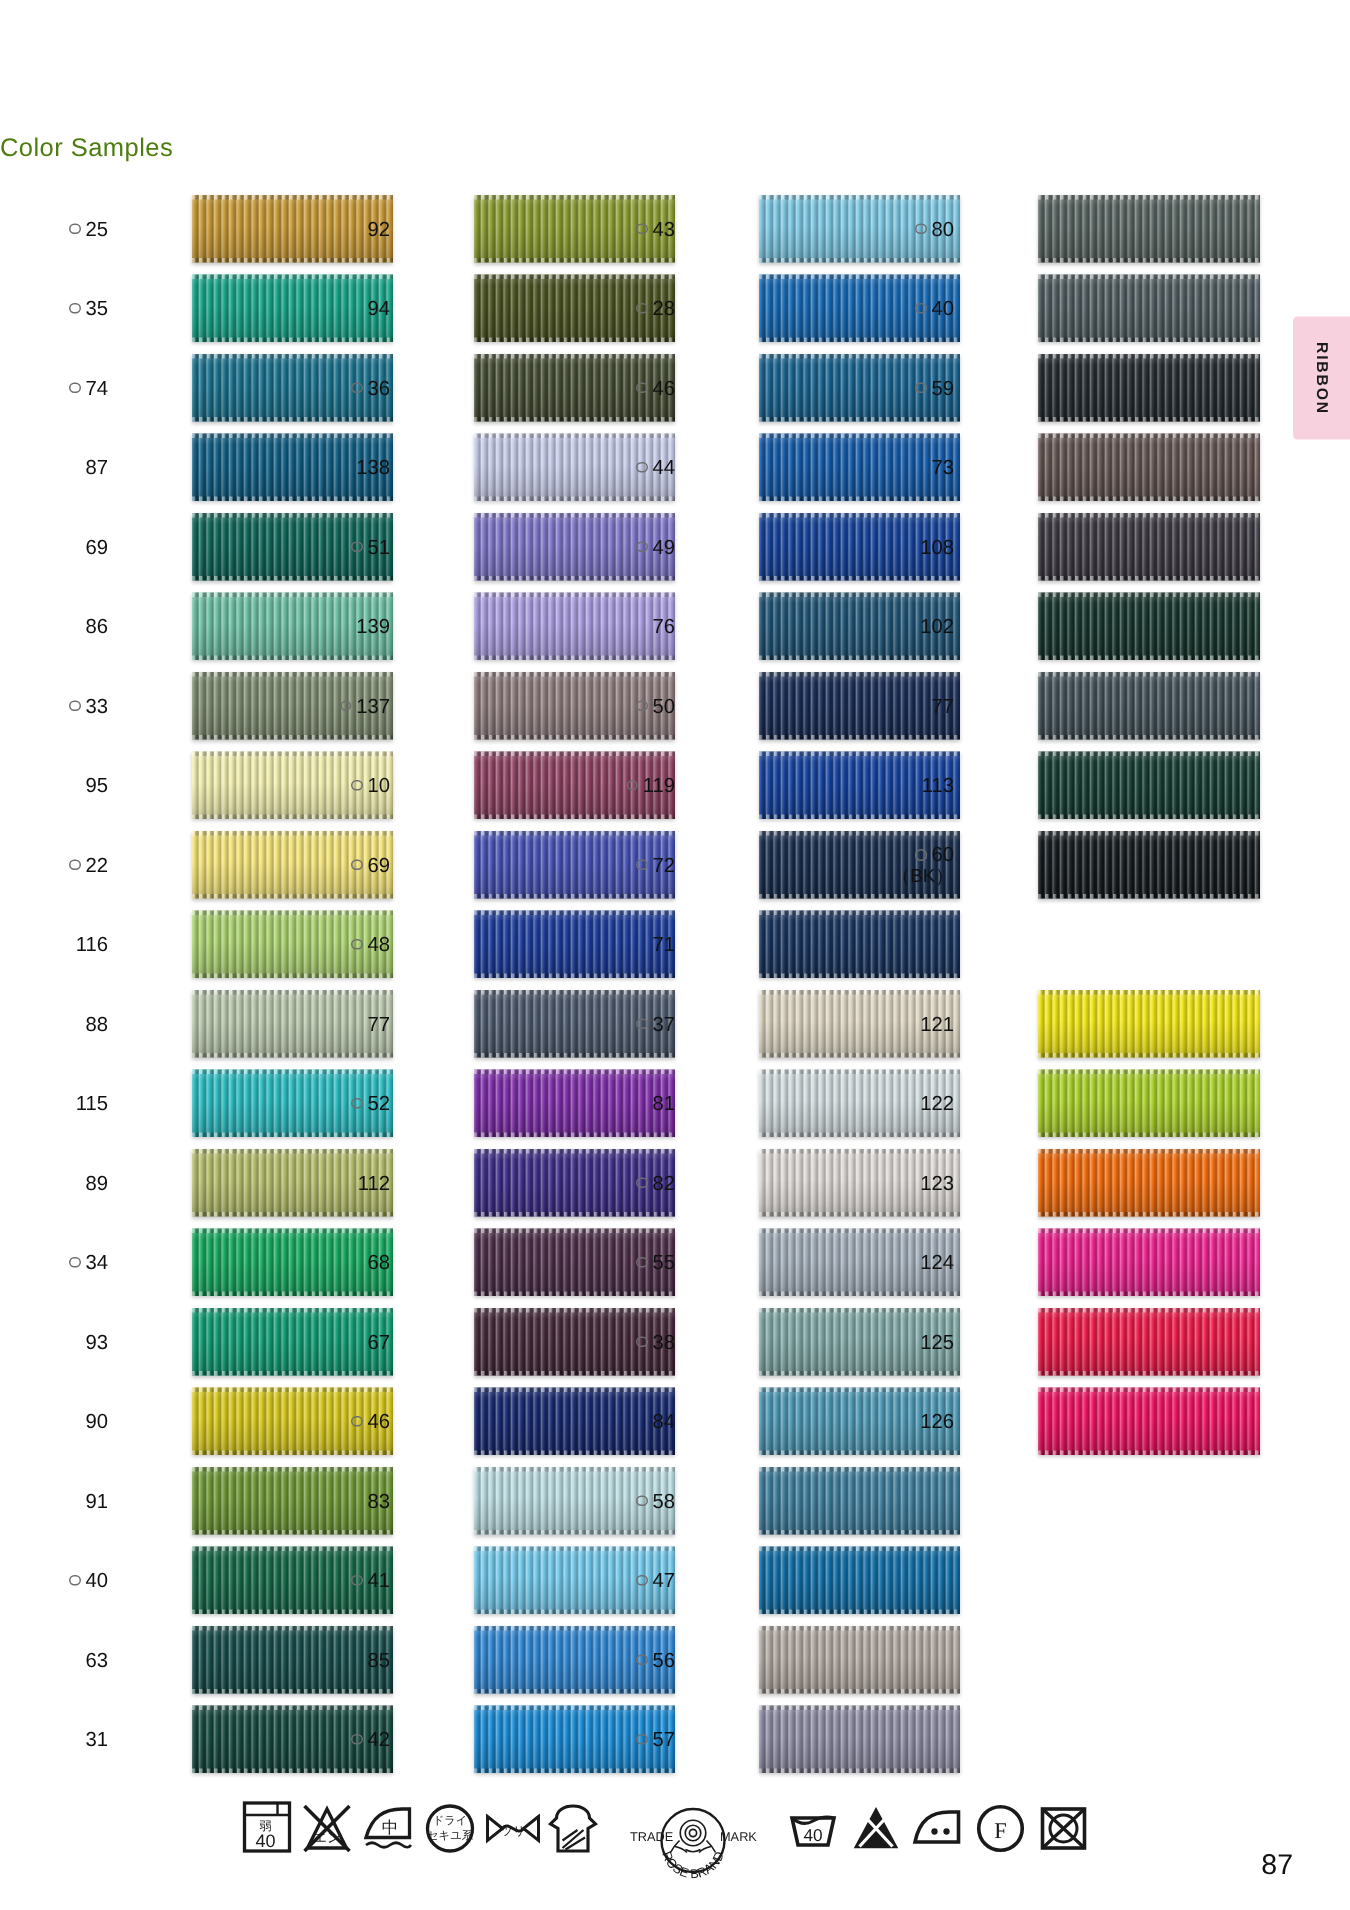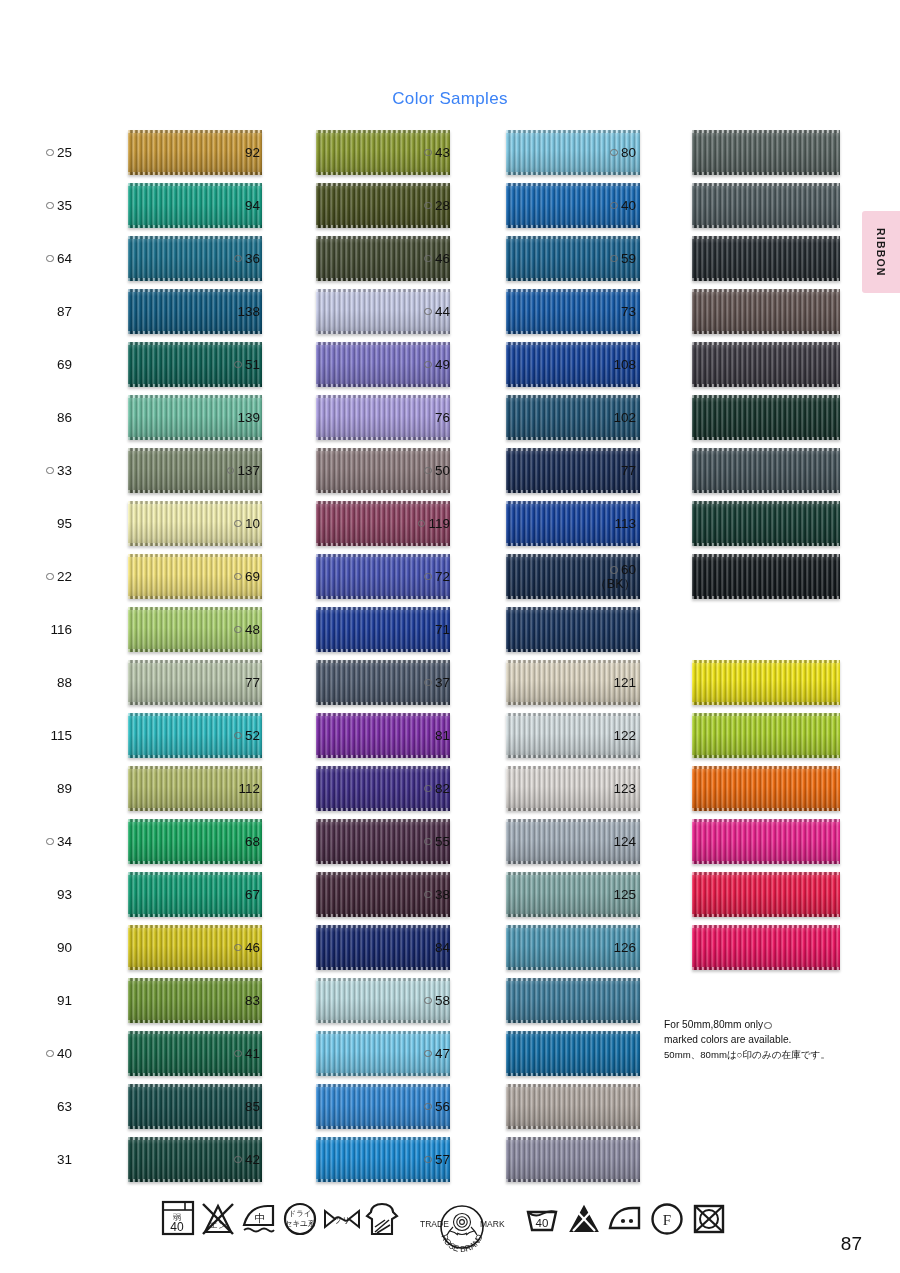--- a/index.html
+++ b/index.html
@@ -8,21 +8,21 @@
     background: #ffffff;
     font-family: "Liberation Sans", "DejaVu Sans", sans-serif;
     color: #1a1a1a;
     overflow: hidden;
   }
   #page { position: relative; width: 900px; height: 1273px; }
 
   
   #title {
     position: absolute; top: 89px; left: 0; width: 900px;
-    text-align: center; font-size: 17px; letter-spacing: .3px; color: #3b82f6;
+    text-align: left; font-size: 17px; letter-spacing: .3px; color: #4d7c0f;
   }
 
   
   #side-tab {
     position: absolute; left: 862px; top: 211px;
     width: 38px; height: 82px;
     background: #f7d2de; border-radius: 3px 0 0 3px;
   }
   #side-tab .vtxt {
     position: absolute; left: 0; top: 0; width: 38px; height: 82px;
@@ -147,21 +147,21 @@
           <div class="rib"></div>
           <div class="shade"></div>
           <div class="edge t"></div>
           <div class="edge b"></div>
         </div>
       </div>
       <div class="row">
         <div class="lbl">
           <div class="ln">
             <span class="dot"></span>
-            <span class="num">64</span>
+            <span class="num">74</span>
           </div>
         </div>
         <div class="sw" style="background: rgb(23, 111, 140);">
           <div class="rib"></div>
           <div class="shade"></div>
           <div class="edge t"></div>
           <div class="edge b"></div>
         </div>
       </div>
       <div class="row">
@@ -1175,25 +1175,20 @@
         </div>
         <div class="sw" style="background: rgb(239, 16, 96);">
           <div class="rib"></div>
           <div class="shade"></div>
           <div class="edge t"></div>
           <div class="edge b"></div>
         </div>
       </div>
     </div>
 
-  <div id="note">
-    <span>For 50mm,80mm only</span><span class="inl-dot"></span><br>
-    <span>marked colors are available.</span><br>
-    <span class="jp">50mm、80mmは○印のみの在庫です。</span>
-  </div>
 
   <div id="footer">
 
     <div class="sym" style="left:161px;">
       <svg width="34" height="40" viewBox="0 0 34 40">
         <rect x="2" y="4" width="30" height="32" fill="none" stroke="#1a1a1a" stroke-width="2.2"></rect>
         <line x1="2" y1="12" x2="32" y2="12" stroke="#1a1a1a" stroke-width="1.6"></line>
         <line x1="24" y1="4" x2="24" y2="12" stroke="#1a1a1a" stroke-width="1.6"></line>
         <text x="16" y="22" font-size="8" text-anchor="middle" font-family="'Liberation Sans',sans-serif" fill="#1a1a1a">弱</text>
         <text x="16" y="33" font-size="12" text-anchor="middle" font-family="'Liberation Sans',sans-serif" fill="#1a1a1a">40</text>

